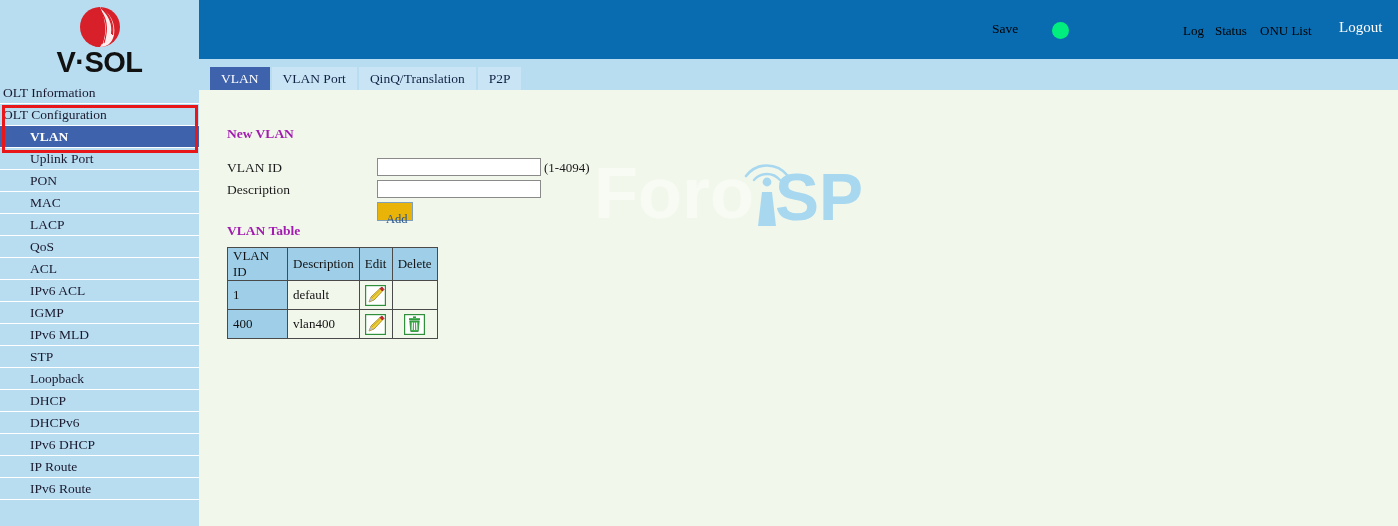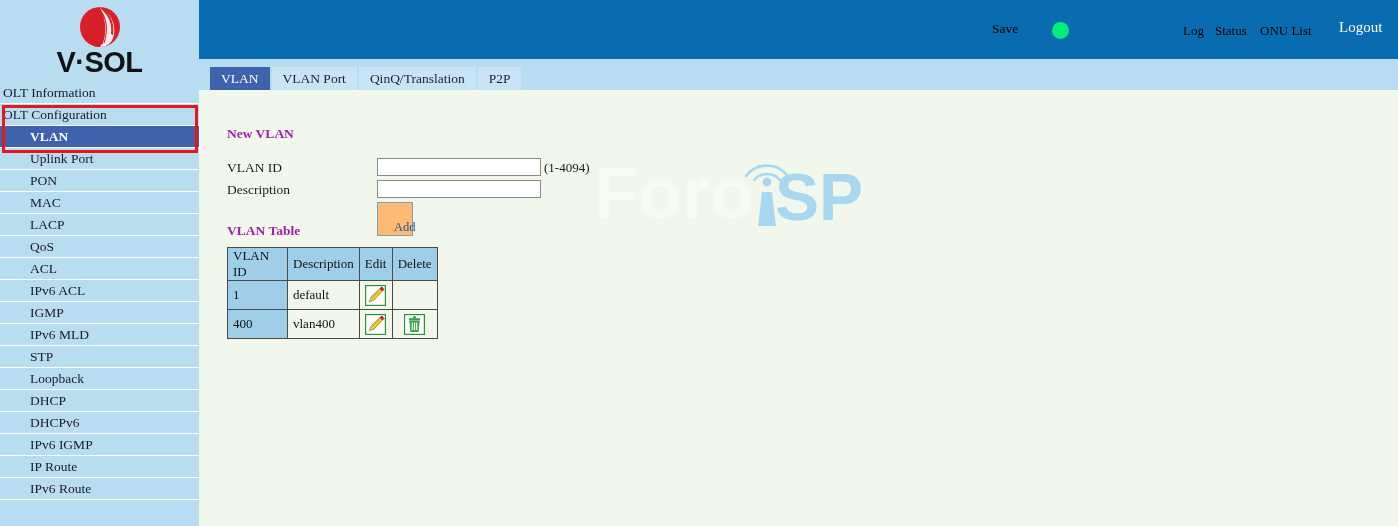--- a/index.html
+++ b/index.html
@@ -196,29 +196,29 @@
     position: absolute;
     left: 345px; top: 70px;
     font-size: 13px;
     color: #1a1a1a;
   }
 
   #btn-add {
     position: absolute;
     left: 178px; top: 112px;
     width: 36px; height: 19px;
-    background: #fdba74;
+    background: #eab308;
     border: 1px solid #7f9fba;
     color: #29548f;
     font-family: "Liberation Serif", serif;
     font-size: 12.5px;
     line-height: 17px;
     text-align: center;
     cursor: pointer;
-    padding: 16px;
+    padding: 8px;
   }
 
   
   #vlan-table {
     position: absolute;
     left: 28px; top: 157px;
     border-collapse: collapse;
     font-size: 13px;
     color: #111;
   }
@@ -293,21 +293,21 @@
         <div class="menu-item level2"><span>LACP</span></div>
         <div class="menu-item level2"><span>QoS</span></div>
         <div class="menu-item level2"><span>ACL</span></div>
         <div class="menu-item level2"><span>IPv6 ACL</span></div>
         <div class="menu-item level2"><span>IGMP</span></div>
         <div class="menu-item level2"><span>IPv6 MLD</span></div>
         <div class="menu-item level2"><span>STP</span></div>
         <div class="menu-item level2"><span>Loopback</span></div>
         <div class="menu-item level2"><span>DHCP</span></div>
         <div class="menu-item level2"><span>DHCPv6</span></div>
-        <div class="menu-item level2"><span>IPv6 IGMP</span></div>
+        <div class="menu-item level2"><span>IPv6 DHCP</span></div>
         <div class="menu-item level2"><span>IP Route</span></div>
         <div class="menu-item level2"><span>IPv6 Route</span></div>
       </div>
 
     <div id="red-box"></div>
   </div>
 
   <div id="right">
 
     <div id="topbar">

